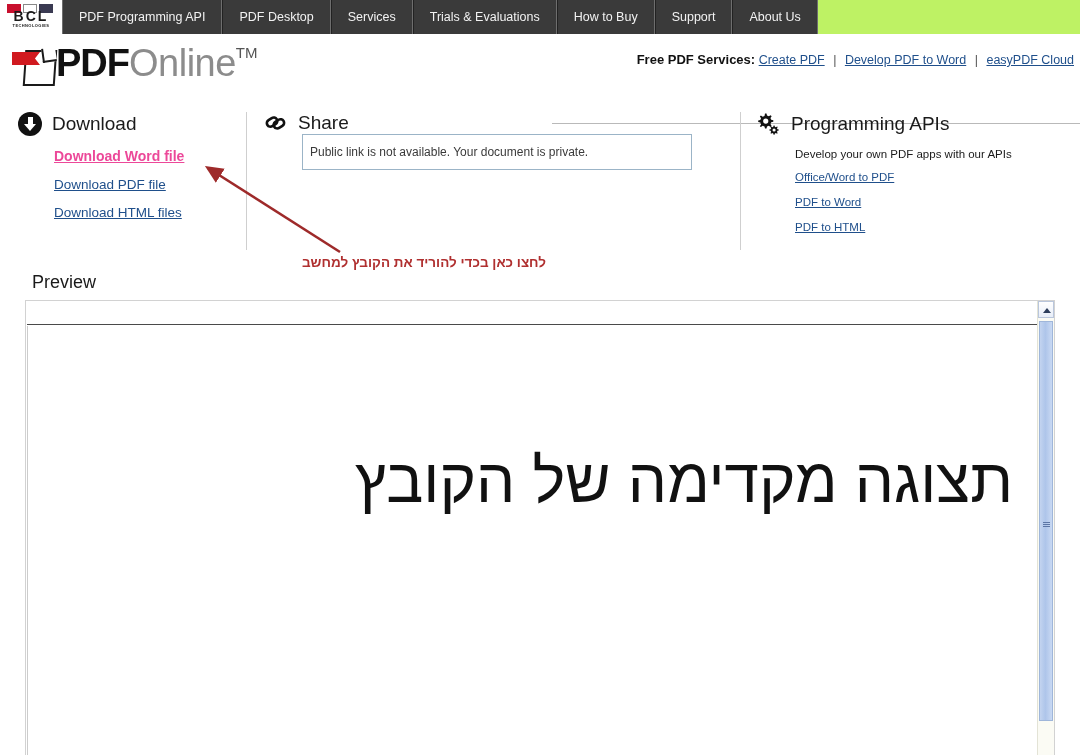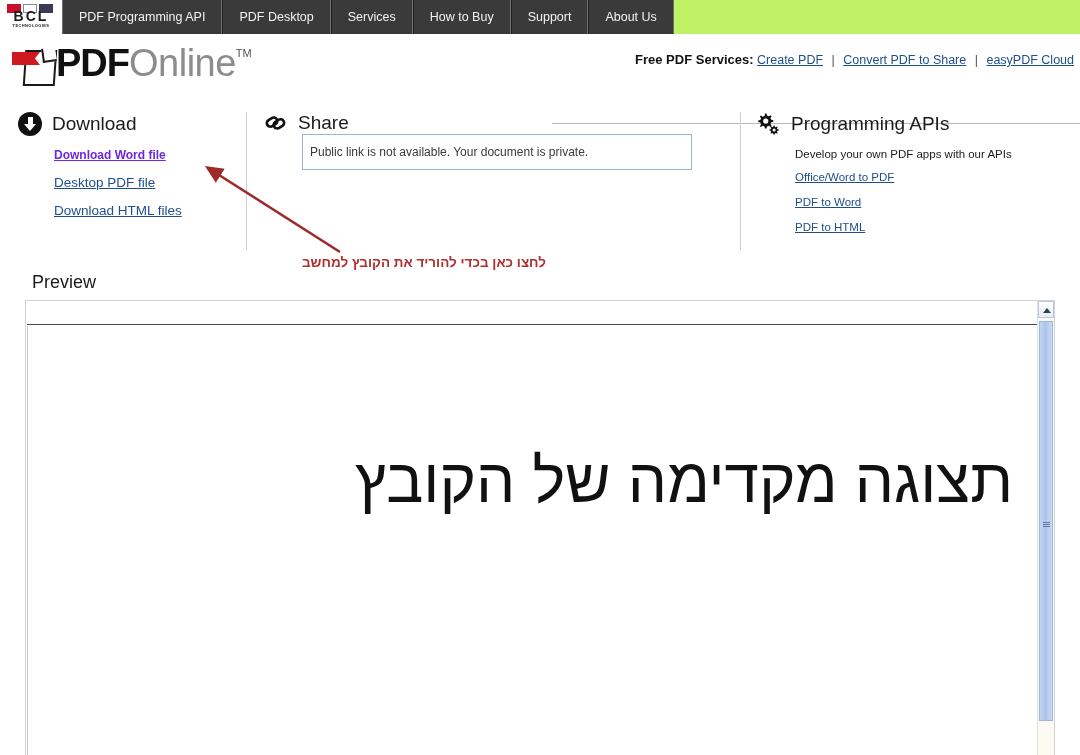--- a/index.html
+++ b/index.html
@@ -156,21 +156,21 @@
   .brand-online {
     font-family: "Liberation Sans", sans-serif;
     font-weight: normal;
     font-size: 38px;
     color: #8c8c8c;
     line-height: 42px;
     letter-spacing: -0.5px;
   }
   .brand-tm {
     font-family: "Liberation Sans", sans-serif;
-    font-size: 11px;
+    font-size: 15px;
     color: #555;
     line-height: 14px;
     margin-top: 4px;
   }
   #services-bar {
     position: absolute;
     right: 6px; top: 18px;
     font-size: 12.5px;
     white-space: nowrap;
   }
@@ -257,22 +257,22 @@
   }
   .dl-links a {
     display: block;
     margin-bottom: 13px;
     font-size: 13.5px;
     color: #1f4f8b;
     text-decoration: underline;
   }
   .dl-links a.primary {
     font-weight: bold;
-    color: #6d28d9;
-    font-size: 12px;
+    color: #ec4899;
+    font-size: 14px;
   }
 
   
   #panel-share {
     position: absolute;
     left: 264px; top: 12px;
     width: 450px;
   }
   .icon-link {
     width: 24px; height: 22px;
@@ -460,20 +460,21 @@
           <i></i>
         </div>
       <div class="bcl-letters">BCL</div>
       <div class="bcl-sub">TECHNOLOGIES</div>
     </div>
   </div>
   <div id="navtabs">
     <div class="navtab">PDF Programming API</div>
     <div class="navtab">PDF Desktop</div>
     <div class="navtab">Services</div>
+    <div class="navtab">Trials &amp; Evaluations</div>
     <div class="navtab">How to Buy</div>
     <div class="navtab">Support</div>
     <div class="navtab">About Us</div>
   </div>
 </div>
 
 <div id="header">
   <div id="brand">
     <div class="pdf-doc-icon">
       <div class="page"></div>
@@ -482,37 +483,37 @@
     </div>
     <span class="brand-pdf">PDF</span>
     <span class="brand-online">Online</span>
     <span class="brand-tm">TM</span>
   </div>
 
   <div id="services-bar">
     <span class="svc-label">Free PDF Services:</span>
     <a href="#">Create PDF</a>
     <span class="sep">|</span>
-    <a href="#">Convert PDF to Share</a>
+    <a href="#">Develop PDF to Word</a>
     <span class="sep">|</span>
     <a href="#">easyPDF Cloud</a>
   </div>
   <div id="services-rule"></div>
 </div>
 
 <div id="panels">
 
   <div id="panel-download">
     <div class="panel-head">
       <span class="icon-download"></span>
       <span class="panel-title">Download</span>
     </div>
     <div class="dl-links">
       <a class="primary" href="#">Download Word file</a>
-      <a href="#">Desktop PDF file</a>
+      <a href="#">Download PDF file</a>
       <a href="#">Download HTML files</a>
     </div>
   </div>
 
   <div class="vdivider" style="left:246px;"></div>
 
   <div id="panel-share">
     <div class="panel-head">
       <span class="icon-link">
         <svg width="24" height="22" viewBox="0 0 24 22">

